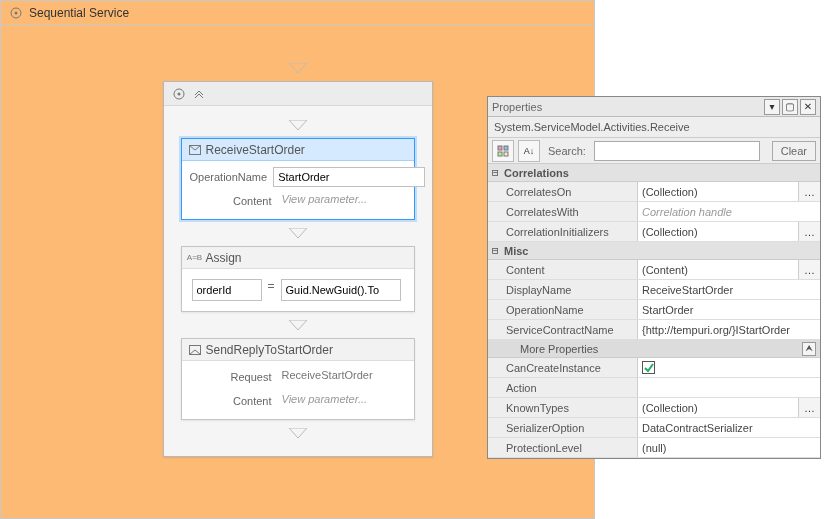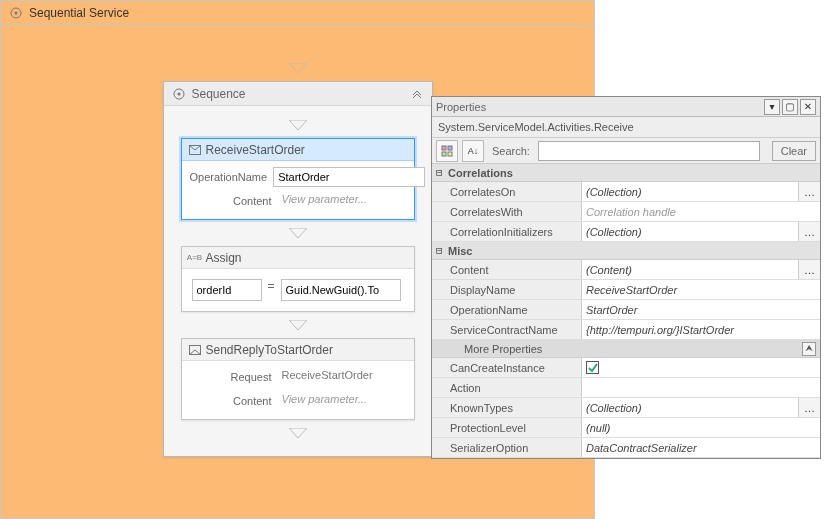--- a/index.html
+++ b/index.html
@@ -125,21 +125,21 @@
   .assign-body input {
     height:22px; border:1px solid #c0c0c0; padding:0 4px; font-size:11px;
   }
   .eq { color:#666; }
   .act-icon { width:14px;height:14px; display:flex;align-items:center;justify-content:center;}
 
   
   .props-panel {
     position: absolute;
     right: 4px; top: 96px;
-    width: 390px;
+    width: 334px;
     border: 1px solid #888;
     background: #eee;
     display:flex; flex-direction: column;
   }
   .props-titlebar {
     height: 20px;
     background: #e8e8e8;
     border-bottom:1px solid #bbb;
     display:flex;align-items:center;
     padding: 0 4px;
@@ -193,21 +193,20 @@
     font-size:11px;color:#555;
     display:flex;align-items:center;
     border-right:1px solid #ccc;
   }
   .grid-row .g-value {
     flex:1;
     padding:0 4px;
     font-size:11px;color:#444;
     display:flex;align-items:center;
     background:#fff;
-    font-style:italic;
   }
   .grid-row .g-value.placeholder { color:#999; font-style:italic; background:#fff;}
   .grid-row .g-btn {
     width:22px;border-left:1px solid #ccc;background:#f4f4f4;
     display:flex;align-items:center;justify-content:center;
     font-size:11px;
   }
   .more-row {
     height:18px;background:#dcdcdc;
     display:flex;align-items:center;
@@ -246,21 +245,20 @@
     </div>
 
     <div class="sequence-card">
       <div class="card-header">
         <span class="seq-icon">
           <svg width="12" height="12" viewBox="0 0 12 12">
               <circle cx="6" cy="6" r="5" fill="none" stroke="#777" stroke-width="1"></circle>
               <circle cx="6" cy="6" r="1.5" fill="#777"></circle>
             </svg>
         </span>
-        <span class="title">Sequence</span>
         <span class="collapse-icon">
           <svg width="12" height="12" viewBox="0 0 12 12">
               <path d="M2 7 L6 3 L10 7" fill="none" stroke="#777" stroke-width="1"></path>
               <path d="M2 10 L6 6 L10 10" fill="none" stroke="#777" stroke-width="1"></path>
             </svg>
         </span>
       </div>
       <div class="card-body">
         <div class="drop-arrow">
           <svg width="18" height="10" viewBox="0 0 18 10">
@@ -433,21 +431,21 @@
     <div class="grid-row">
       <div class="g-label">Action</div>
       <div class="g-value"></div>
     </div>
     <div class="grid-row">
       <div class="g-label">KnownTypes</div>
       <div class="g-value">(Collection)</div>
       <div class="g-btn">…</div>
     </div>
     <div class="grid-row">
+      <div class="g-label">SerializerOption</div>
+      <div class="g-value">DataContractSerializer</div>
+    </div>
+    <div class="grid-row">
       <div class="g-label">ProtectionLevel</div>
       <div class="g-value">(null)</div>
     </div>
-    <div class="grid-row">
-      <div class="g-label">SerializerOption</div>
-      <div class="g-value">DataContractSerializer</div>
-    </div>
   </div>
 </div>
 
 </body></html>

